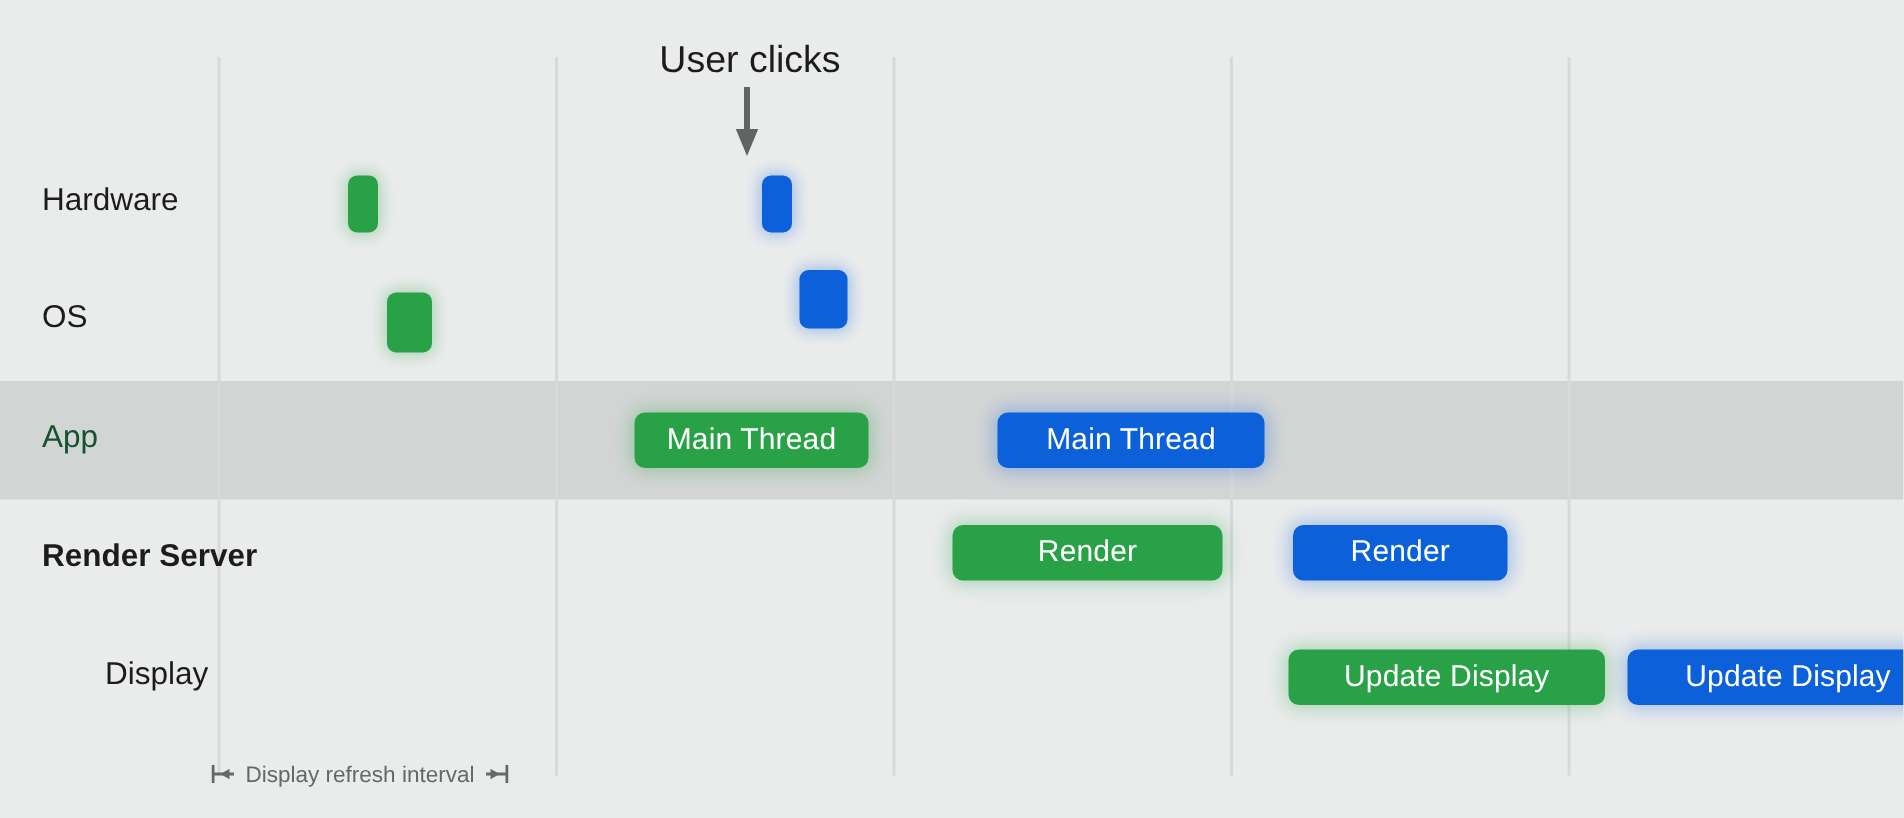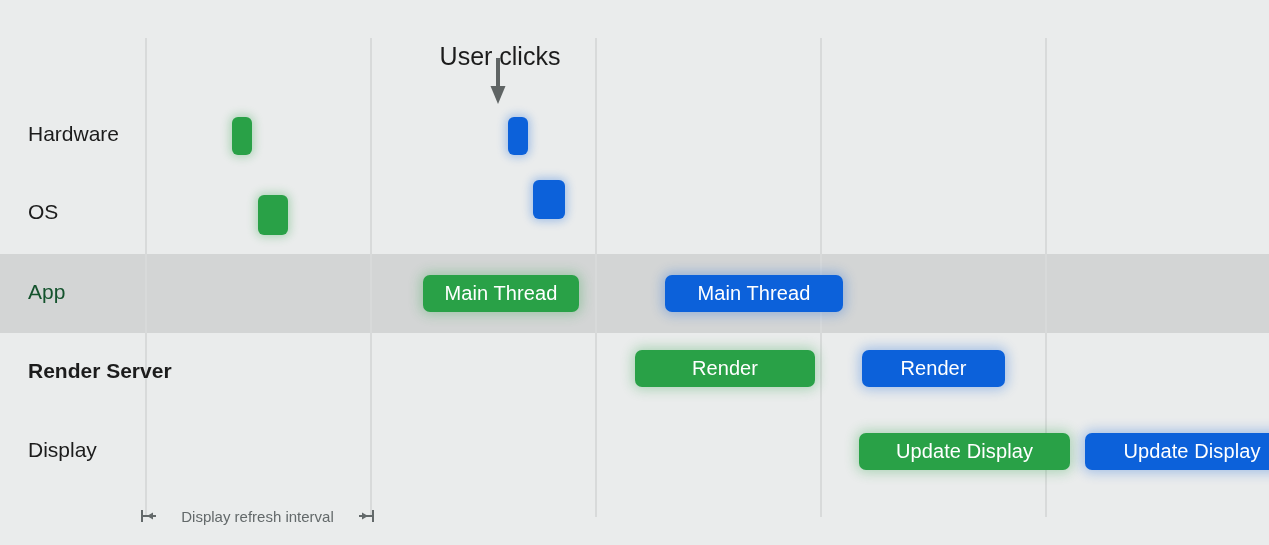--- a/index.html
+++ b/index.html
@@ -120,21 +120,21 @@
       <div class="gridline" style="left: 595px; top: 38px; height: 479px; background: rgb(216, 218, 218);"></div>
       <div class="gridline" style="left: 820px; top: 38px; height: 479px; background: rgb(216, 218, 218);"></div>
       <div class="gridline" style="left: 1045px; top: 38px; height: 479px; background: rgb(216, 218, 218);"></div>
     </div>
 
   <div id="row-labels-layer">
       <div class="row-label" style="top: 123px; color: rgb(28, 28, 28);">Hardware</div>
       <div class="row-label" style="top: 201px; color: rgb(28, 28, 28); text-align: center;">OS</div>
       <div class="row-label" style="top: 281px; color: #14532d;">App</div>
       <div class="row-label" style="top: 360px; color: rgb(28, 28, 28); font-weight: bold;">Render Server</div>
-      <div class="row-label" style="top: 439px; color: rgb(28, 28, 28);">Display</div>
+      <div class="row-label" style="top: 439px; color: rgb(28, 28, 28); margin-left: 42px;">Display</div>
     </div>
 
   <div id="events-layer">
       <div class="event-block green" style="left: 232px; top: 117px; width: 20px; height: 38px;"></div>
       <div class="event-block green" style="left: 258px; top: 195px; width: 30px; height: 40px;"></div>
       <div class="event-block blue" style="left: 508px; top: 117px; width: 20px; height: 38px;"></div>
       <div class="event-block blue" style="left: 533px; top: 180px; width: 32px; height: 39px;"></div>
     </div>
 
   <div id="tasks-layer">
@@ -151,29 +151,29 @@
         <span>Render</span>
       </div>
       <div class="task-pill green" style="left: 822px; top: 433px; width: 211px; height: 37px;">
         <span>Update Display</span>
       </div>
       <div class="task-pill blue" style="left: 1048px; top: 433px; width: 214px; height: 37px;">
         <span>Update Display</span>
       </div>
     </div>
 
-  <div class="annotation-label" id="user-clicks-label" style="left: 500px; top: 28px; margin-top: 16px;">User clicks</div>
+  <div class="annotation-label" id="user-clicks-label" style="left: 500px; top: 28px;">User clicks</div>
   <div class="annotation-arrow" id="user-clicks-arrow" style="left: 498px; top: 58px;">
     <svg width="22" height="46" viewBox="0 0 22 46" xmlns="http://www.w3.org/2000/svg">
       <path d="M11 0 L11 30" stroke="#5f6464" stroke-width="4" fill="none"></path>
       <path d="M11 46 L3.5 28 L18.5 28 Z" fill="#5f6464"></path>
     </svg>
   </div>
 
-  <div class="interval-measure" id="interval-measure" style="left: 141px; top: 506px; width: 233px; justify-content: space-between;">
+  <div class="interval-measure" id="interval-measure" style="left: 141px; top: 506px; width: 198px; justify-content: space-between;">
     <span>
       <svg class="interval-arrow-svg" width="16" height="16" viewBox="0 0 16 16" xmlns="http://www.w3.org/2000/svg">
         <path d="M1 2 L1 14" stroke="#63696a" stroke-width="2" fill="none"></path>
         <path d="M1 8 L15 8" stroke="#63696a" stroke-width="2" fill="none"></path>
         <path d="M6 8 L12 4.5 L12 11.5 Z" fill="#63696a"></path>
       </svg>
     </span>
     <span class="interval-label">Display refresh interval</span>
     <span>
       <svg class="interval-arrow-svg" width="16" height="16" viewBox="0 0 16 16" xmlns="http://www.w3.org/2000/svg">

